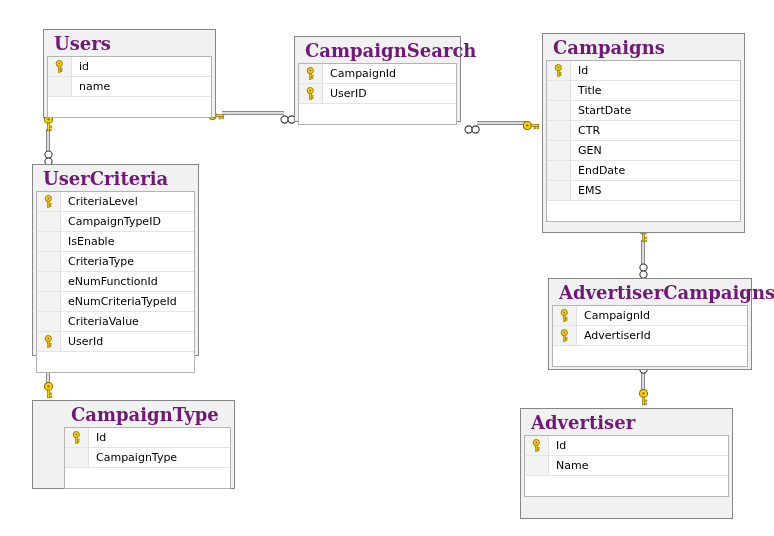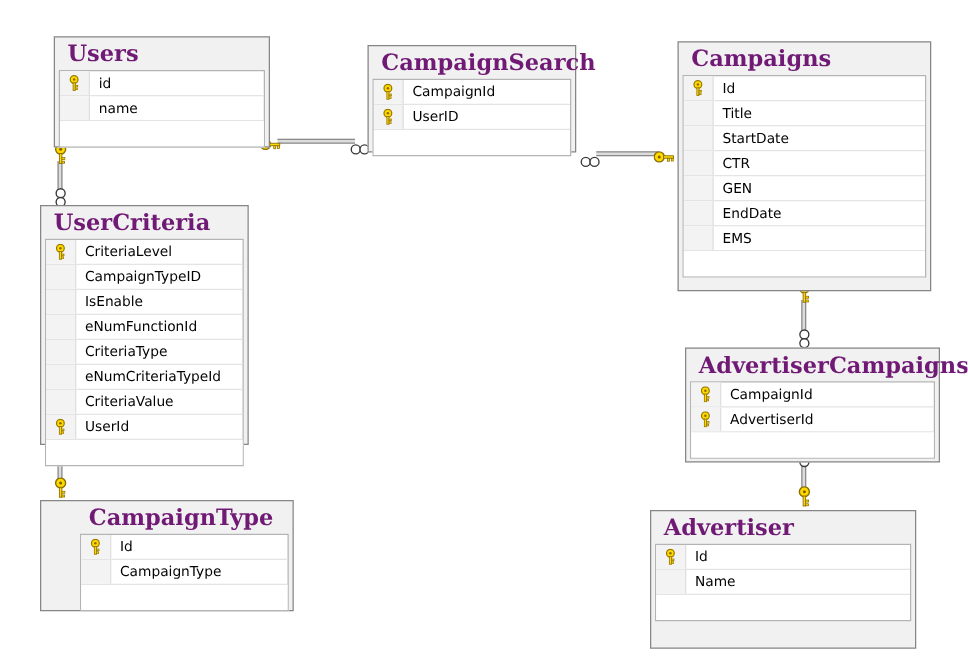--- a/index.html
+++ b/index.html
@@ -202,25 +202,25 @@
         <div class="row">
           <div class="gutter"></div>
           <div class="fname">CampaignTypeID</div>
         </div>
         <div class="row">
           <div class="gutter"></div>
           <div class="fname">IsEnable</div>
         </div>
         <div class="row">
           <div class="gutter"></div>
+          <div class="fname">CriteriaType</div>
+        </div>
+        <div class="row">
+          <div class="gutter"></div>
           <div class="fname">eNumFunctionId</div>
-        </div>
-        <div class="row">
-          <div class="gutter"></div>
-          <div class="fname">CriteriaType</div>
         </div>
         <div class="row">
           <div class="gutter"></div>
           <div class="fname">eNumCriteriaTypeId</div>
         </div>
         <div class="row">
           <div class="gutter"></div>
           <div class="fname">CriteriaValue</div>
         </div>
         <div class="row">

